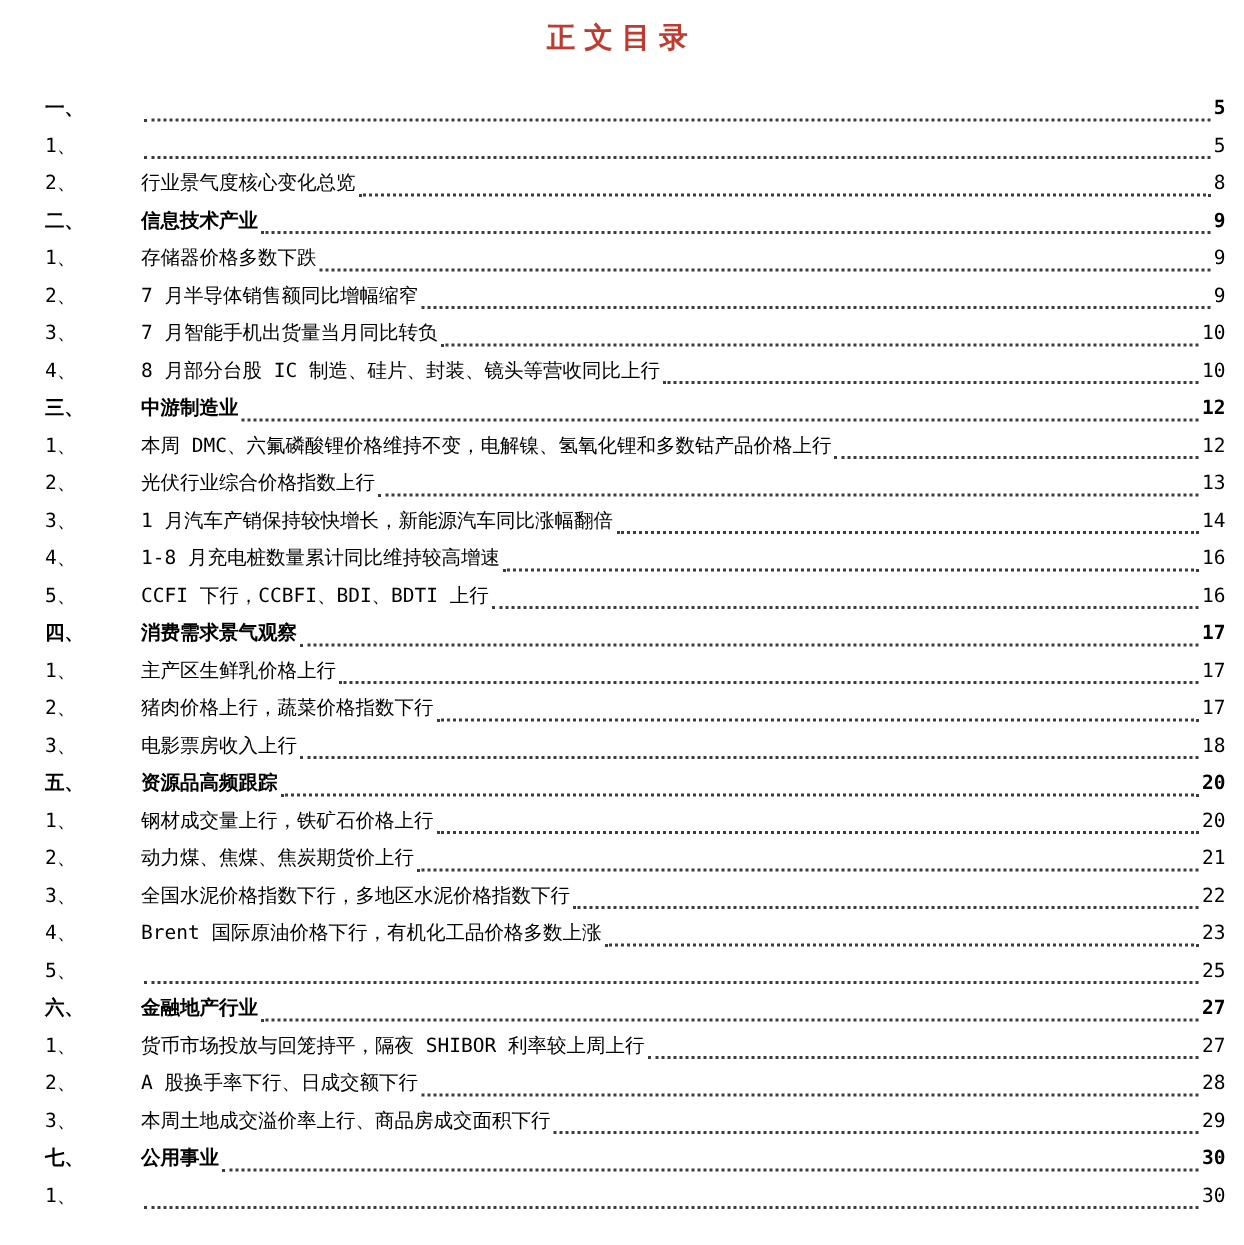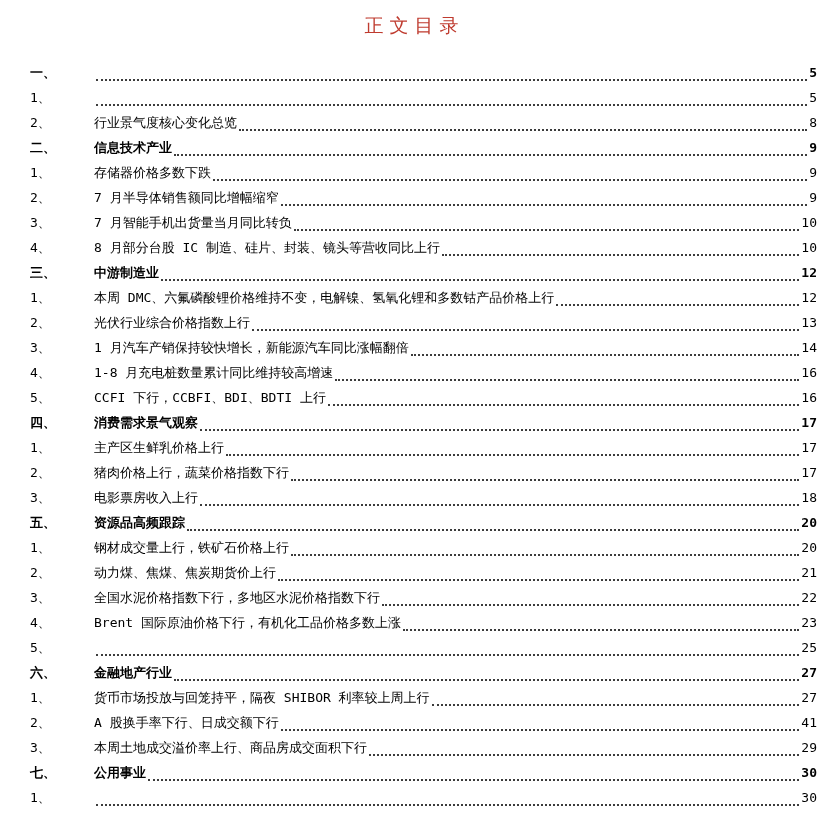--- a/index.html
+++ b/index.html
@@ -17,21 +17,21 @@
   .page {
     box-sizing: border-box;
     width: 829px;
     height: 830px;
     padding: 12px 12px 0 30px;
   }
   .toc-title {
     margin: 0 18px 0 0;
     text-align: center;
     font-family: "DejaVu Serif", "Liberation Serif", serif;
-    font-weight: normal;
+    font-weight: bold;
     font-size: 19px;
     letter-spacing: 6px;
     line-height: 26px;
   }
   .toc-list {
     margin-top: 22px;
   }
   .row {
     display: flex;
     height: 25px;
@@ -218,21 +218,21 @@
       <div class="row item">
     <span class="num">1、</span>
     <span class="label">货币市场投放与回笼持平，隔夜 SHIBOR 利率较上周上行</span>
     <span class="leader"></span>
     <span class="pagenum">27</span>
   </div>
       <div class="row item">
     <span class="num">2、</span>
     <span class="label">A 股换手率下行、日成交额下行</span>
     <span class="leader"></span>
-    <span class="pagenum">41</span>
+    <span class="pagenum">28</span>
   </div>
       <div class="row item">
     <span class="num">3、</span>
     <span class="label">本周土地成交溢价率上行、商品房成交面积下行</span>
     <span class="leader"></span>
     <span class="pagenum">29</span>
   </div>
       <div class="row section">
     <span class="num">七、</span>
     <span class="label">公用事业</span>

